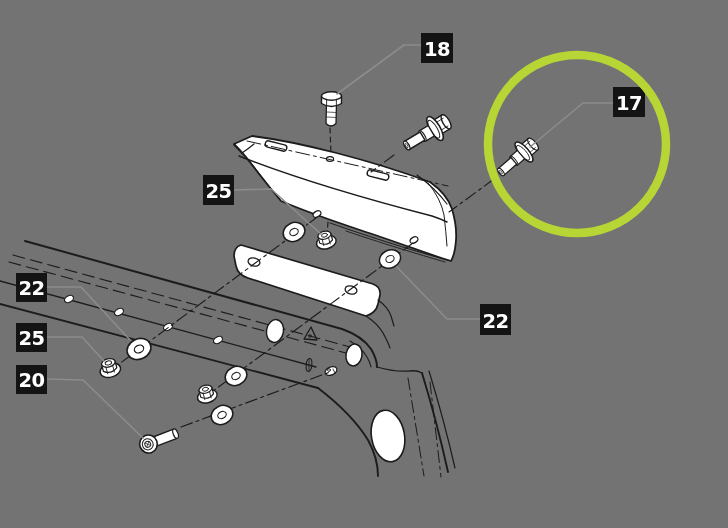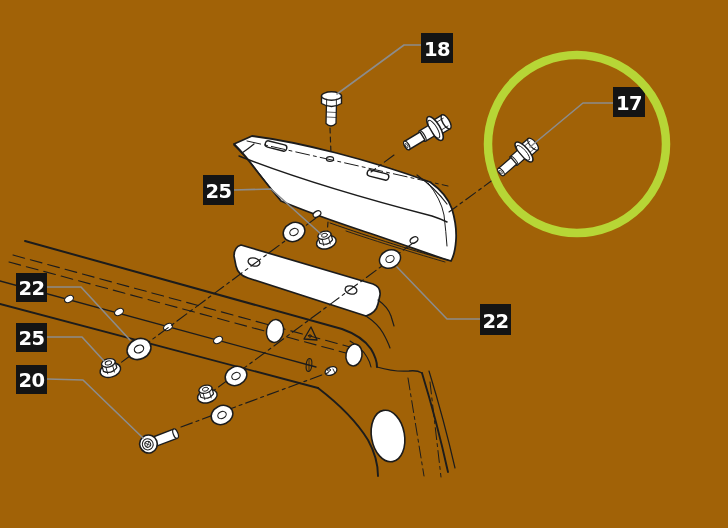--- a/index.html
+++ b/index.html
@@ -1,19 +1,19 @@
 <!DOCTYPE html>
 <html><head>
 <meta charset="utf-8">
 <style>
   html,body{margin:0;padding:0;background:#ffffff;}
   .stage{
     position:relative;
     width:728px;height:528px;
-    background:#a16207;
+    background:#737373;
     overflow:hidden;
     font-family:"DejaVu Sans", sans-serif;
   }
   .stage svg{position:absolute;left:0;top:0;}
   .callout-text{
     font-family:"DejaVu Sans", sans-serif;
     font-weight:bold;
     font-size:19.5px;
     letter-spacing:-0.5px;
   }

